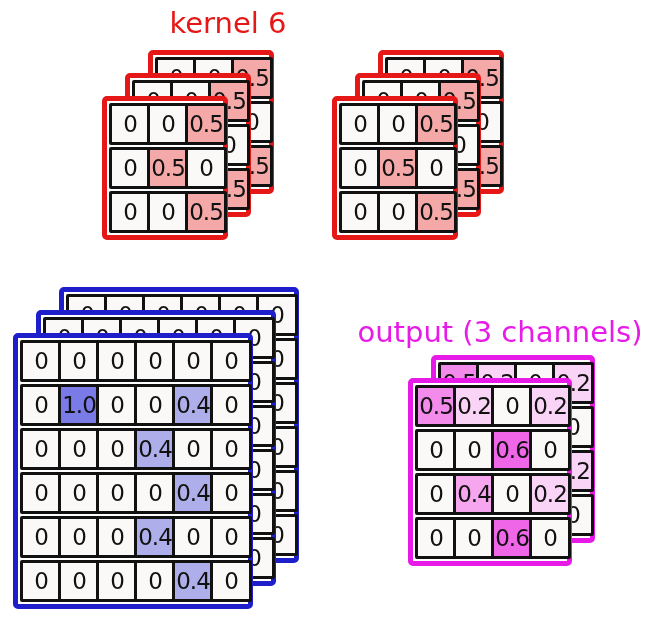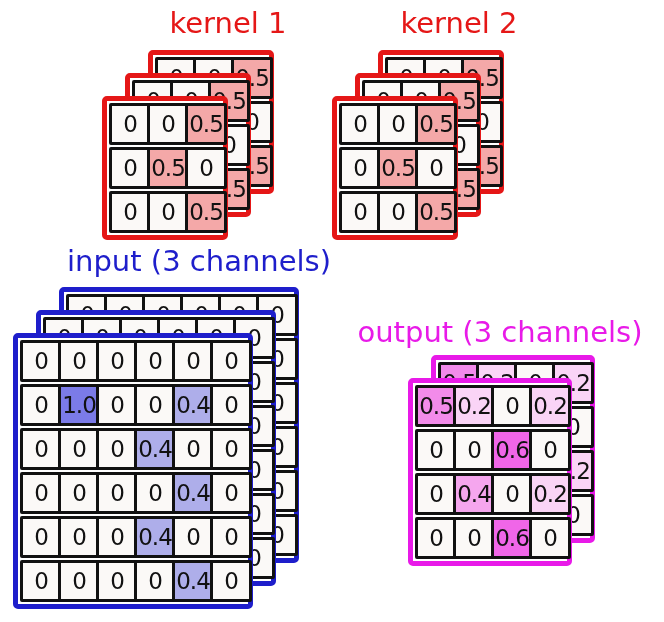--- a/index.html
+++ b/index.html
@@ -54,23 +54,21 @@
     font-size: 23px;
     letter-spacing: -1px;
     color: #111111;
     overflow: hidden;
   }
 </style>
 </head>
 <body>
 
 <div class="canvas">
-  <div class="diagram-label" id="label-kernel1" style="color: rgb(229, 23, 23);">kernel 1</div>
-  <div class="diagram-label" id="label-kernel2" style="color: rgb(229, 23, 23);">kernel 2</div>
-  <div class="diagram-label" id="label-input" style="color: rgb(30, 30, 203);">input (3 channels)</div>
+  <div class="diagram-label" id="label-kernel1" style="color: rgb(229, 23, 23);">kernel 6</div>
   <div class="diagram-label" id="label-output" style="color: rgb(232, 26, 232);">output (3 channels)</div>
 
   <div class="group" id="group-kernel1">
       <div class="layer" style="left: 46px; top: -46px; z-index: 1; border-color: rgb(229, 23, 23); grid-template-columns: repeat(3, 36px);">
         <div class="cell" style="background: rgb(251, 249, 247); border-color: rgb(17, 17, 17);">0</div>
         <div class="cell" style="background: rgb(251, 249, 247); border-color: rgb(17, 17, 17);">0</div>
         <div class="cell" style="background: rgb(244, 168, 168); border-color: rgb(17, 17, 17);">0.5</div>
         <div class="cell" style="background: rgb(251, 249, 247); border-color: rgb(17, 17, 17);">0</div>
         <div class="cell" style="background: rgb(244, 168, 168); border-color: rgb(17, 17, 17);">0.5</div>
         <div class="cell" style="background: rgb(251, 249, 247); border-color: rgb(17, 17, 17);">0</div>

